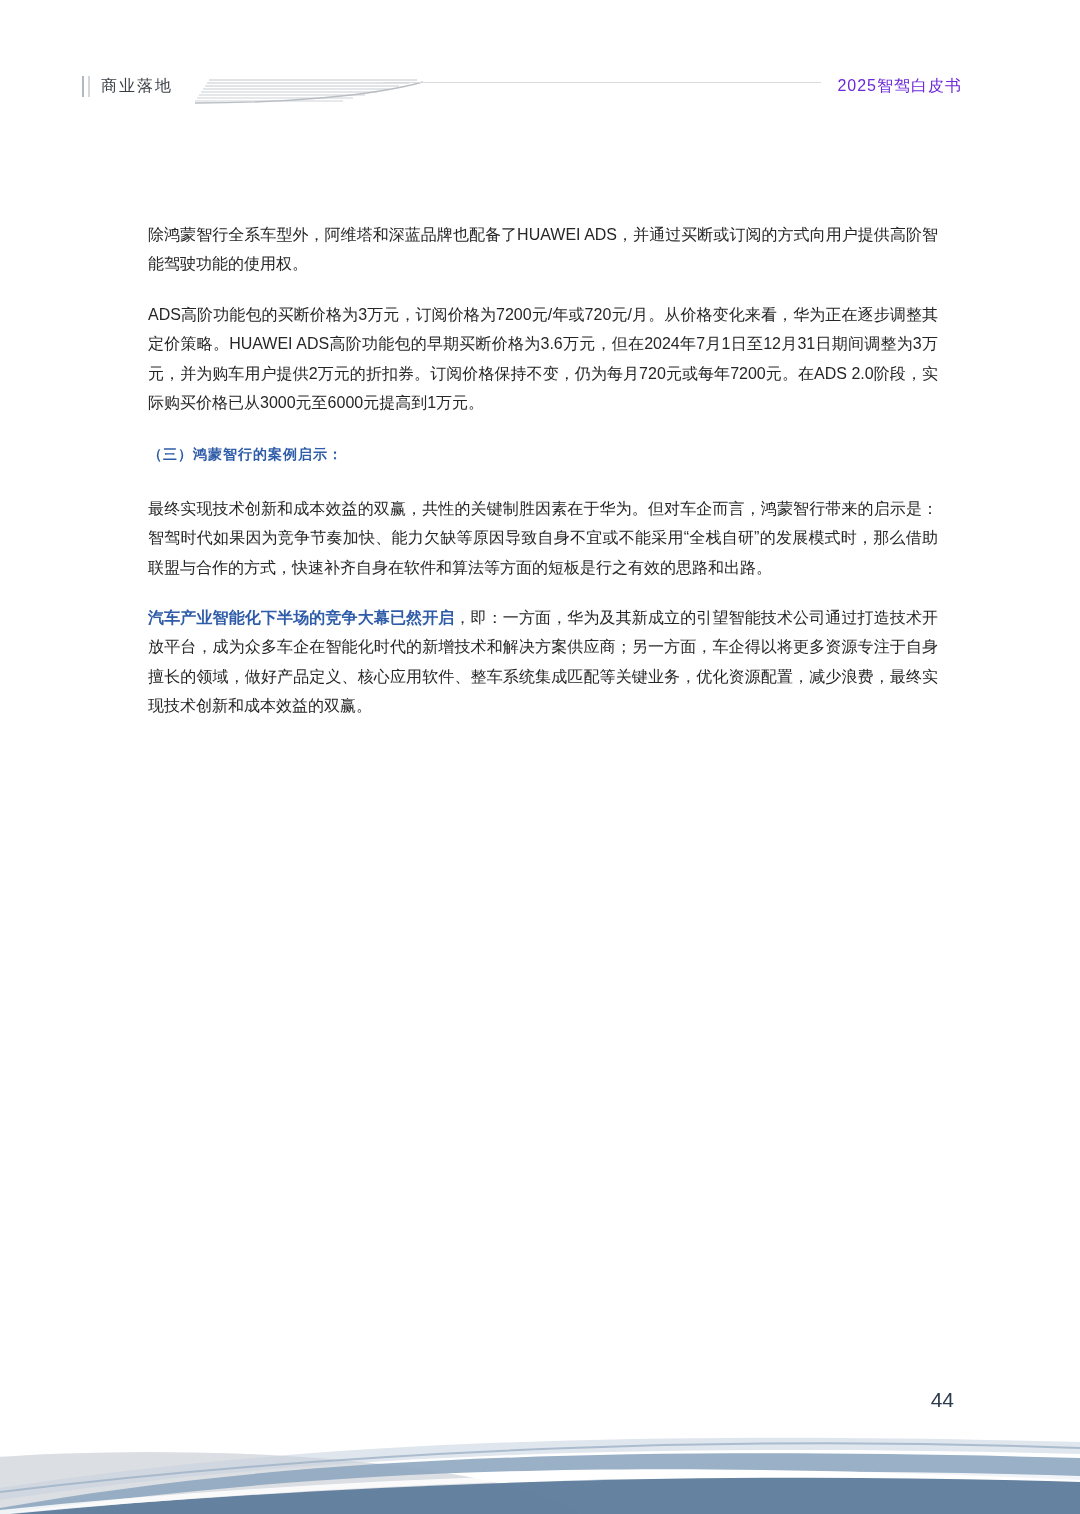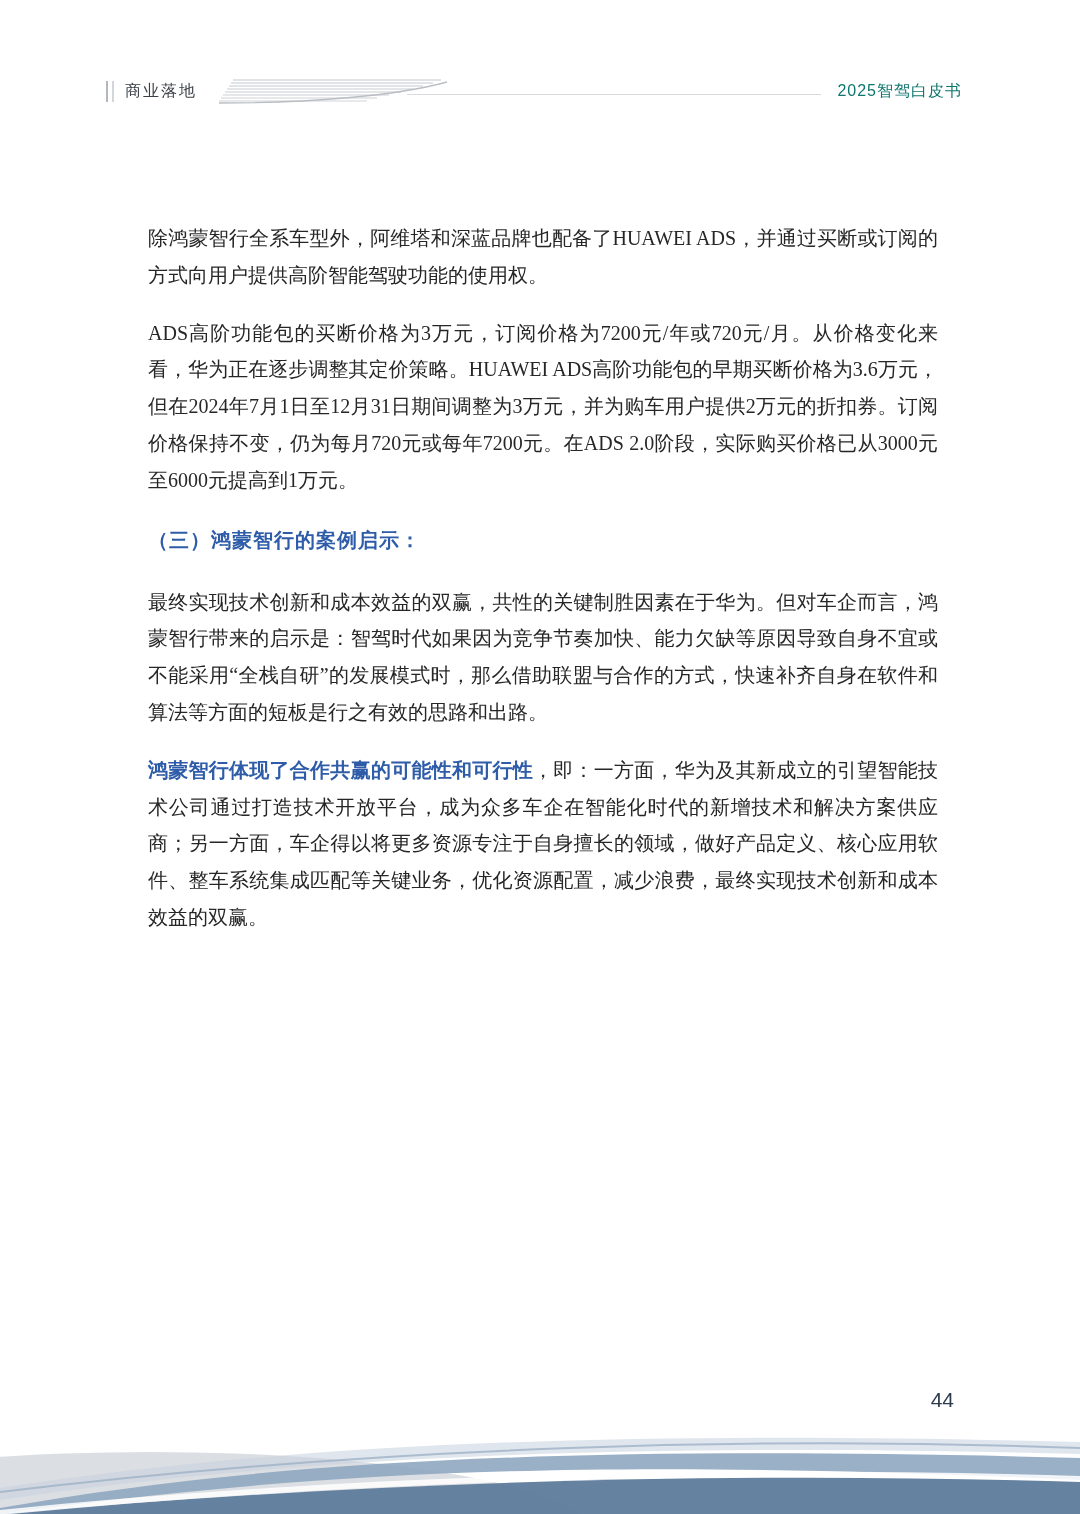--- a/index.html
+++ b/index.html
@@ -16,22 +16,22 @@
   }
 
   
   .page-header {
     position: absolute;
     top: 76px;
     left: 0;
     right: 0;
     height: 30px;
     display: flex;
-    align-items: center;
-    padding: 0 118px 0 106px;
+    align-items: flex-start;
+    padding: 0 118px 0 82px;
   }
   .accent-bars {
     display: inline-block;
     width: 8px;
     height: 21px;
     margin-right: 11px;
     border-left: 2px solid #b3b8be;
     border-right: 2px solid #d3d7db;
   }
   .header-left-label {
@@ -42,43 +42,42 @@
   }
   .header-flourish { margin-left: 20px; flex: 0 0 auto; }
   .header-rule {
     flex: 1 1 auto;
     height: 1px;
     background: #d8dadd;
     margin: 6px 16px 0 -40px;
   }
   .header-right-label {
     font-size: 16px;
-    color: #0f766e;
+    color: #6d28d9;
     letter-spacing: 1px;
     white-space: nowrap;
   }
 
   
   .content {
     position: absolute;
     top: 220px;
     left: 148px;
     width: 790px;
   }
   .body-para {
-    font-size: 20px;
+    font-size: 16px;
     line-height: 1.84;
     text-align: justify;
     color: #262626;
     margin-bottom: 21px;
-    font-family: Liberation Serif, serif;
   }
   .section-heading {
     color: var(--accent, #2e5ca8);
-    font-size: 20px;
+    font-size: 14px;
     font-weight: bold;
     letter-spacing: 1px;
     margin: 28px 0 30px 0;
   }
   .highlight-para { }
   .highlight-lead {
     color: var(--accent, #2e5ca8);
     font-weight: bold;
   }
 
@@ -123,21 +122,21 @@
   </header>
 
   <main class="content">
     <p class="body-para">除鸿蒙智行全系车型外，阿维塔和深蓝品牌也配备了HUAWEI ADS，并通过买断或订阅的方式向用户提供高阶智能驾驶功能的使用权。</p>
     <p class="body-para">ADS高阶功能包的买断价格为3万元，订阅价格为7200元/年或720元/月。从价格变化来看，华为正在逐步调整其定价策略。HUAWEI ADS高阶功能包的早期买断价格为3.6万元，但在2024年7月1日至12月31日期间调整为3万元，并为购车用户提供2万元的折扣券。订阅价格保持不变，仍为每月720元或每年7200元。在ADS 2.0阶段，实际购买价格已从3000元至6000元提高到1万元。</p>
 
     <h2 class="section-heading">（三）鸿蒙智行的案例启示：</h2>
 
     <p class="body-para">最终实现技术创新和成本效益的双赢，共性的关键制胜因素在于华为。但对车企而言，鸿蒙智行带来的启示是：智驾时代如果因为竞争节奏加快、能力欠缺等原因导致自身不宜或不能采用“全栈自研”的发展模式时，那么借助联盟与合作的方式，快速补齐自身在软件和算法等方面的短板是行之有效的思路和出路。</p>
 
-    <p class="body-para highlight-para"><span class="highlight-lead">鸿蒙智行体现了合作共赢的可能性和可行性</span><span>，即：一方面，华为及其新成立的引望智能技术公司通过打造技术开放平台，成为众多车企在智能化时代的新增技术和解决方案供应商；另一方面，车企得以将更多资源专注于自身擅长的领域，做好产品定义、核心应用软件、整车系统集成匹配等关键业务，优化资源配置，减少浪费，最终实现技术创新和成本效益的双赢。</span></p>
+    <p class="body-para highlight-para"><span class="highlight-lead">汽车产业智能化下半场的竞争大幕已然开启</span><span>，即：一方面，华为及其新成立的引望智能技术公司通过打造技术开放平台，成为众多车企在智能化时代的新增技术和解决方案供应商；另一方面，车企得以将更多资源专注于自身擅长的领域，做好产品定义、核心应用软件、整车系统集成匹配等关键业务，优化资源配置，减少浪费，最终实现技术创新和成本效益的双赢。</span></p>
   </main>
 
   <div class="page-number">44</div>
 
   <svg class="bottom-waves" viewBox="0 0 1080 130" preserveAspectRatio="none" aria-hidden="true">
 
     <ellipse cx="150" cy="148" rx="440" ry="80" fill="#d9dce0" opacity="0.95"></ellipse>
 
     <path d="M0,104 C300,58 640,46 1080,58 L1080,70 C640,58 300,72 0,116 Z" fill="#c6d2de" opacity="0.55"></path>
 

